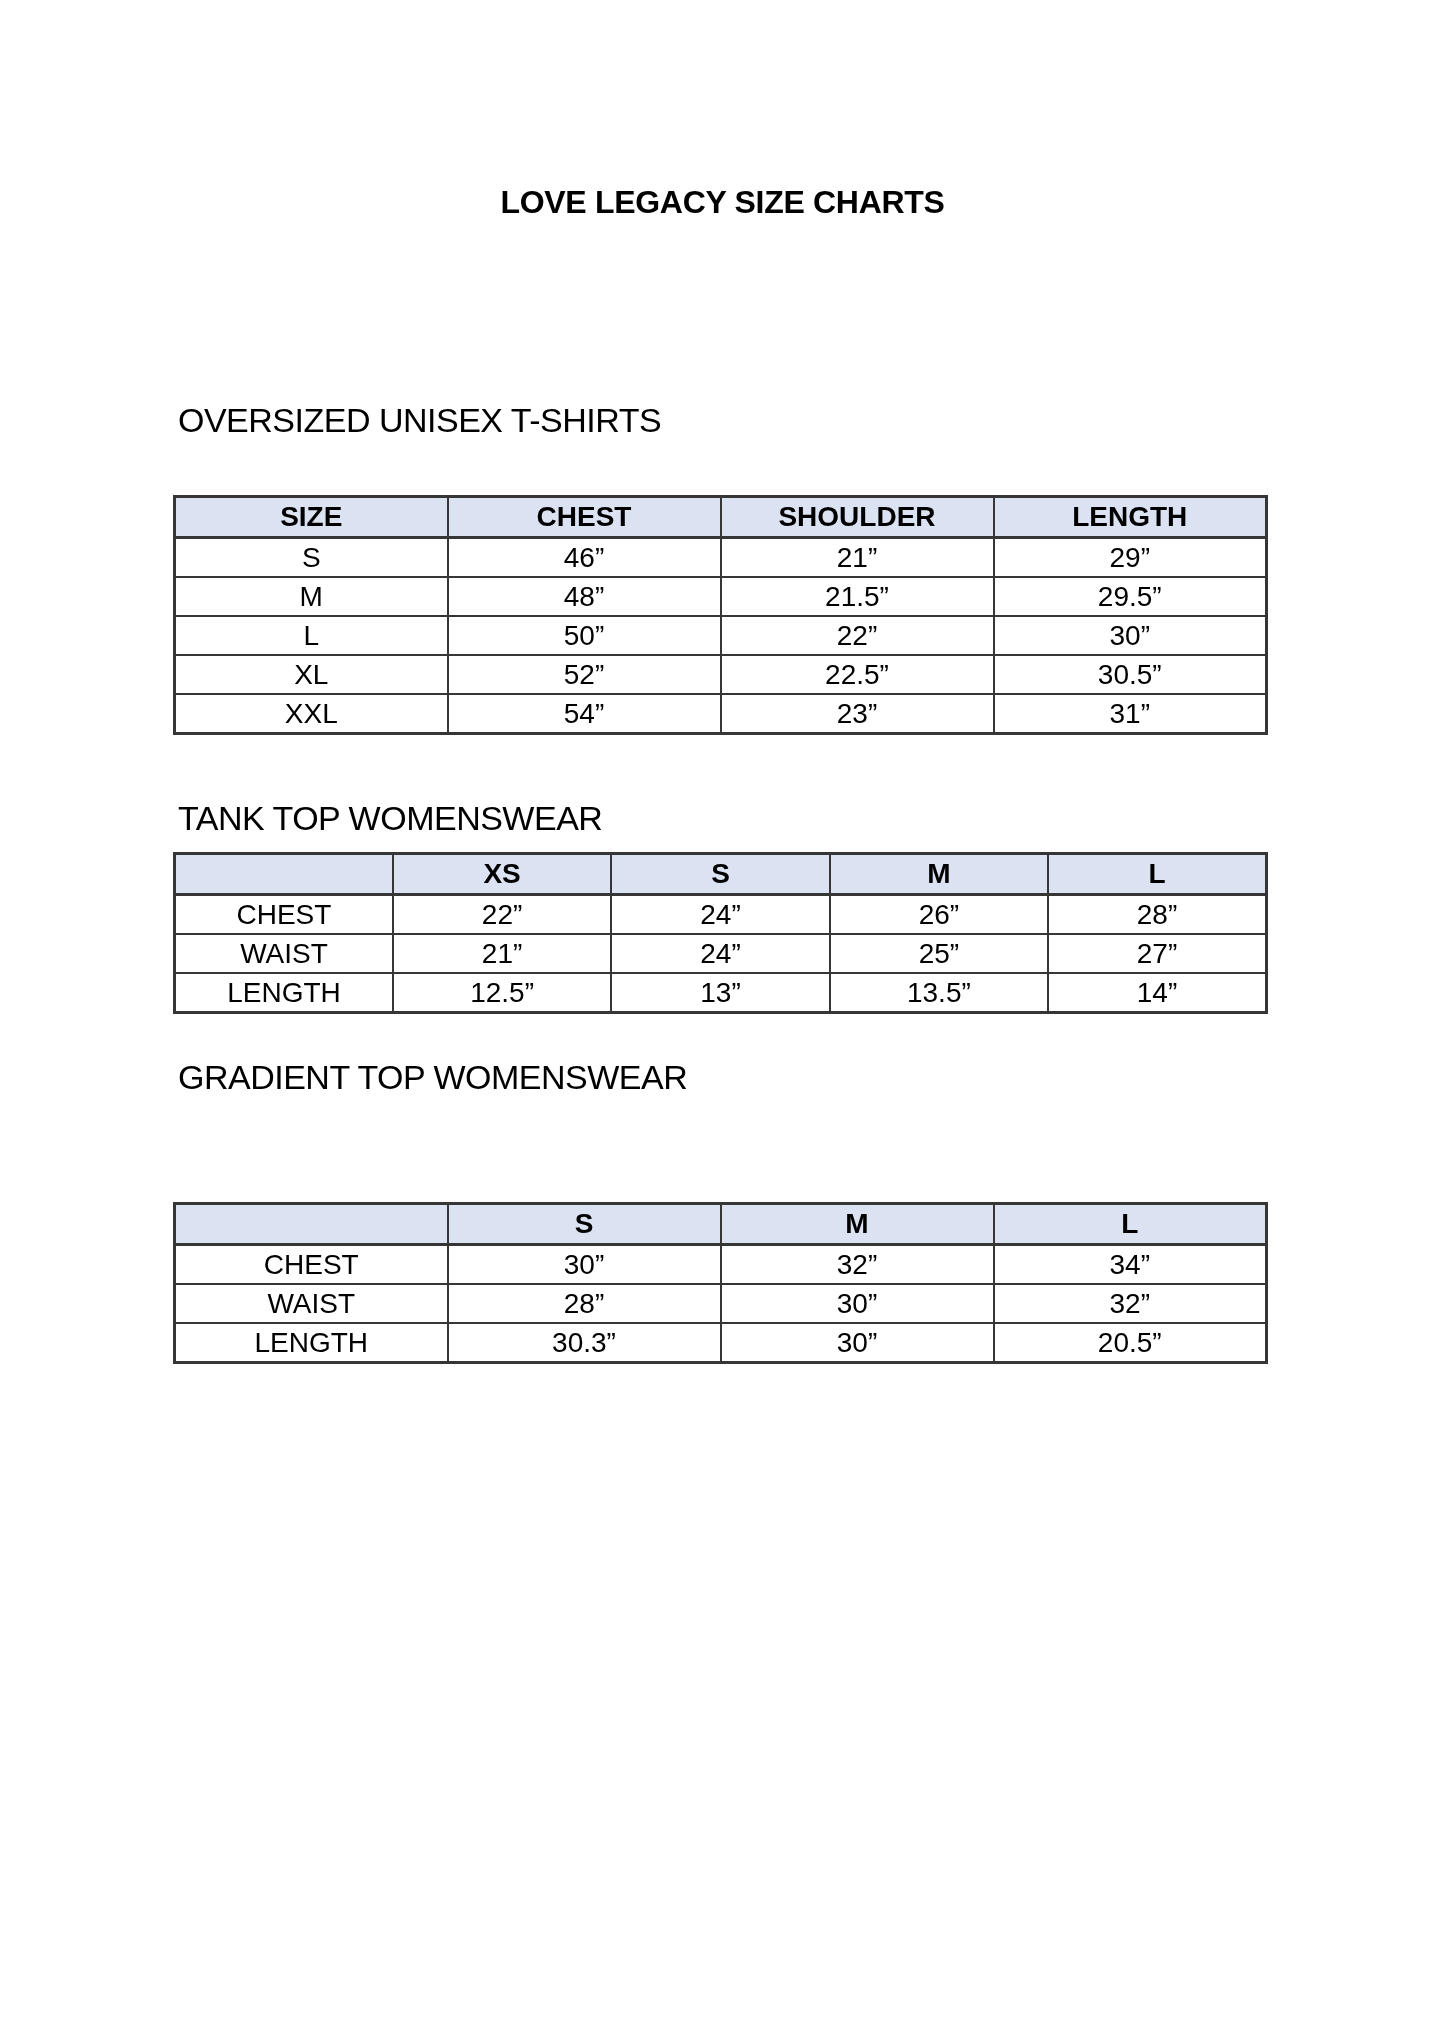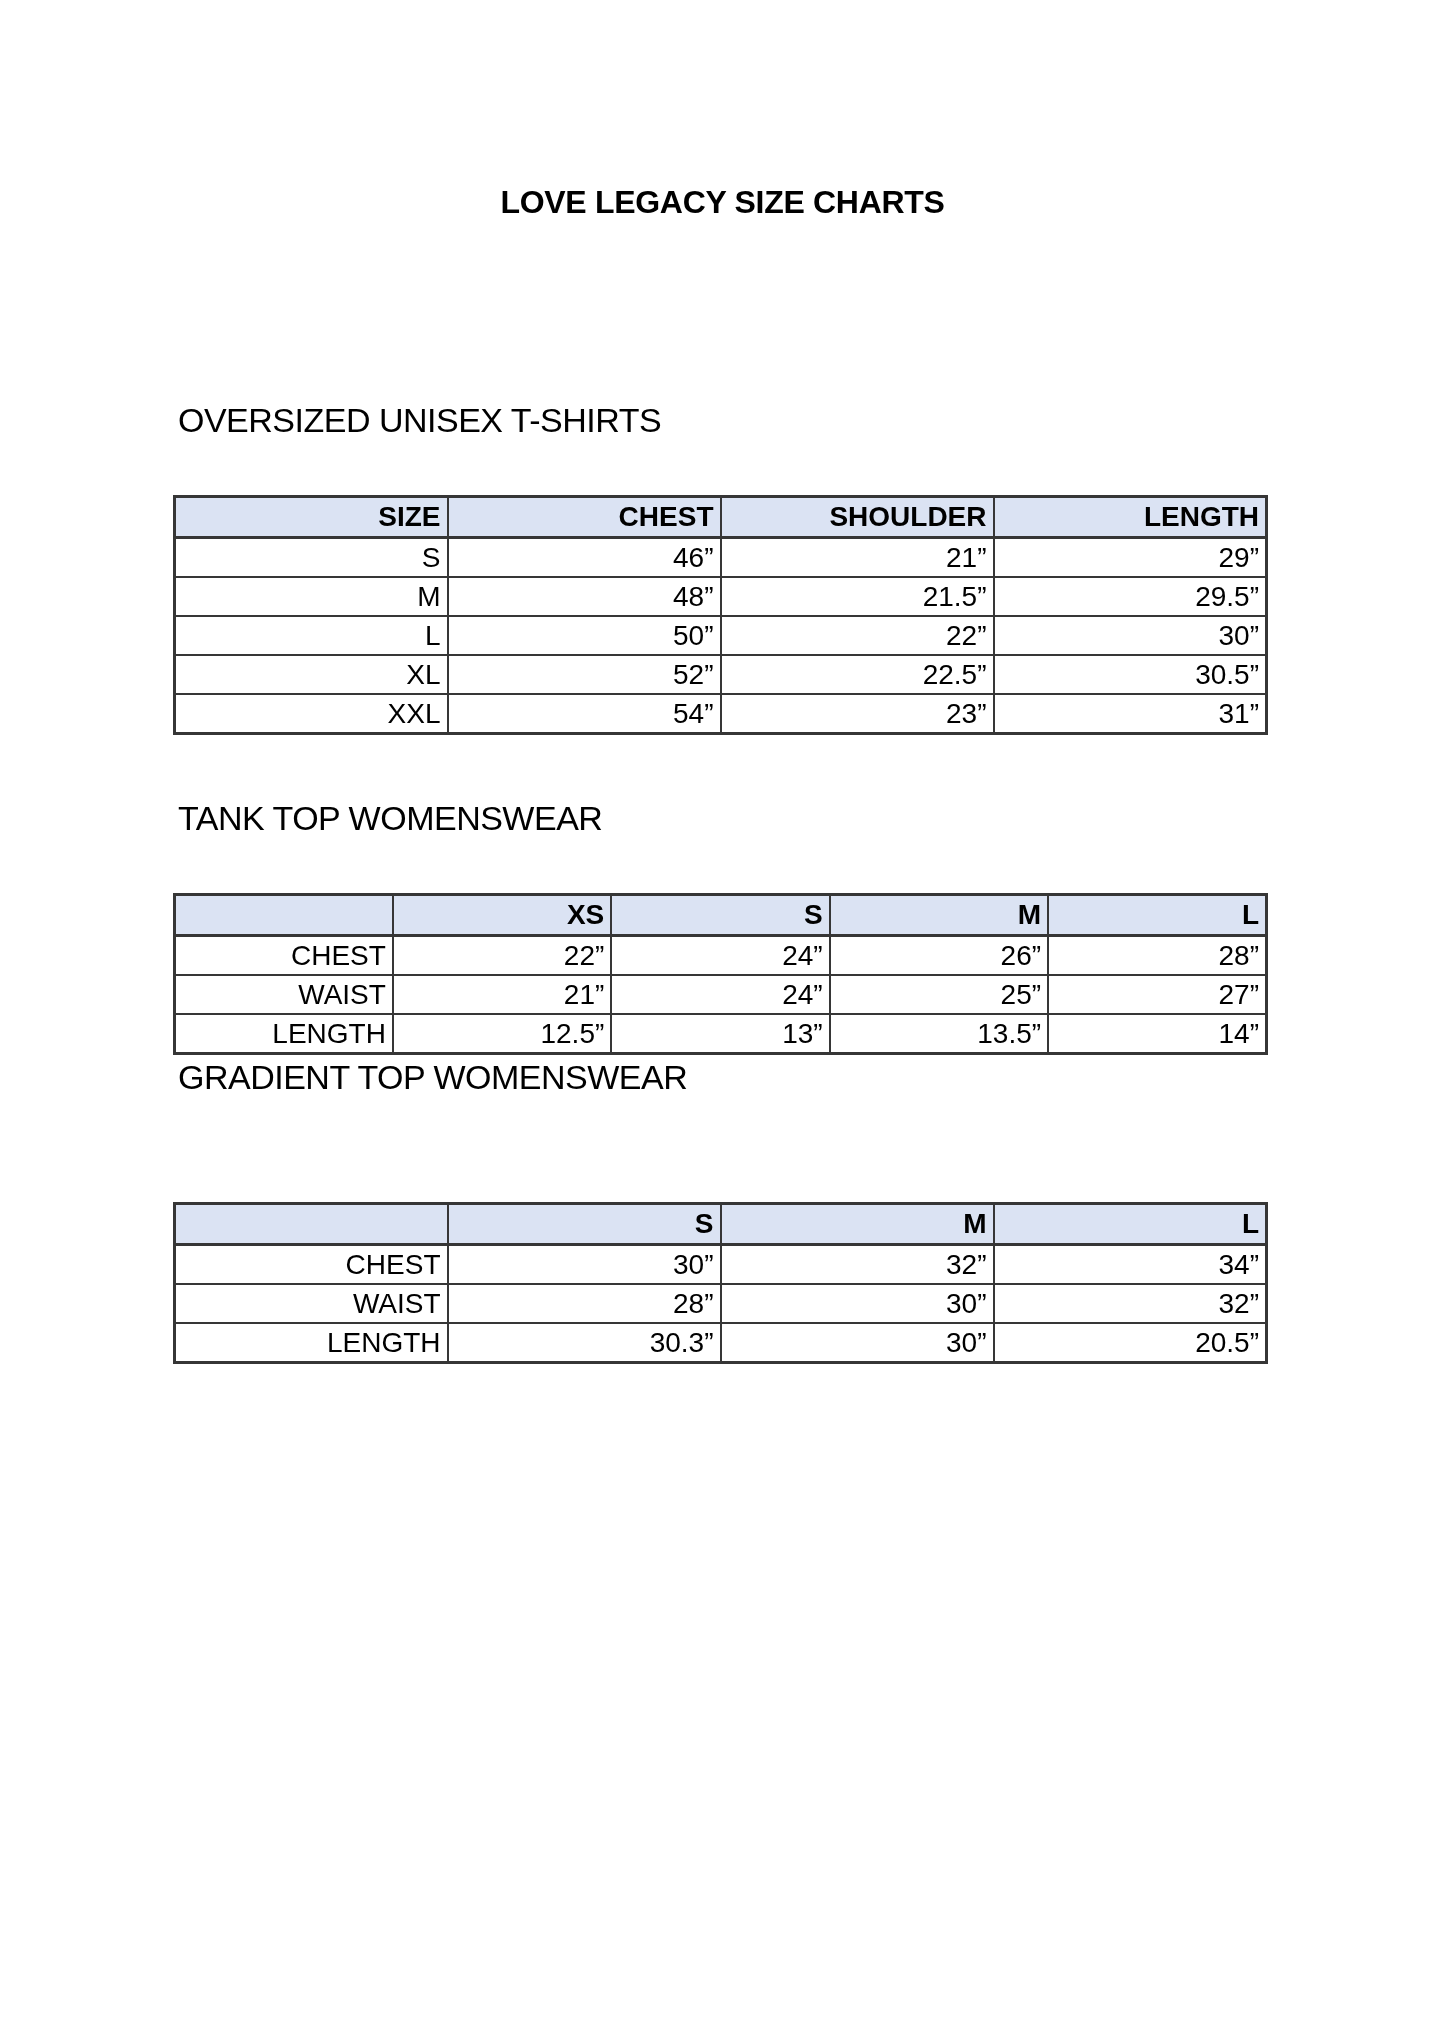--- a/index.html
+++ b/index.html
@@ -42,25 +42,25 @@
   #heading-tanktop   { top: 793px; }
   #heading-gradient  { top: 1052px; }
 
   table.size-table {
     position: absolute;
     left: 173px;
     width: 1095px;
     border-collapse: collapse;
     table-layout: fixed;
     font-size: 28px;
-    text-align: right;
+    text-align: center;
     border: 3px solid #363636;
   }
   #table-oversized { top: 495px; }
-  #table-tanktop   { top: 893px; }
+  #table-tanktop   { top: 852px; }
   #table-gradient  { top: 1202px; }
 
   table.size-table th,
   table.size-table td {
     border: 2px solid #363636;
     padding: 0 6px;
     height: 37px;
     vertical-align: middle;
     overflow: hidden;
     white-space: nowrap;

